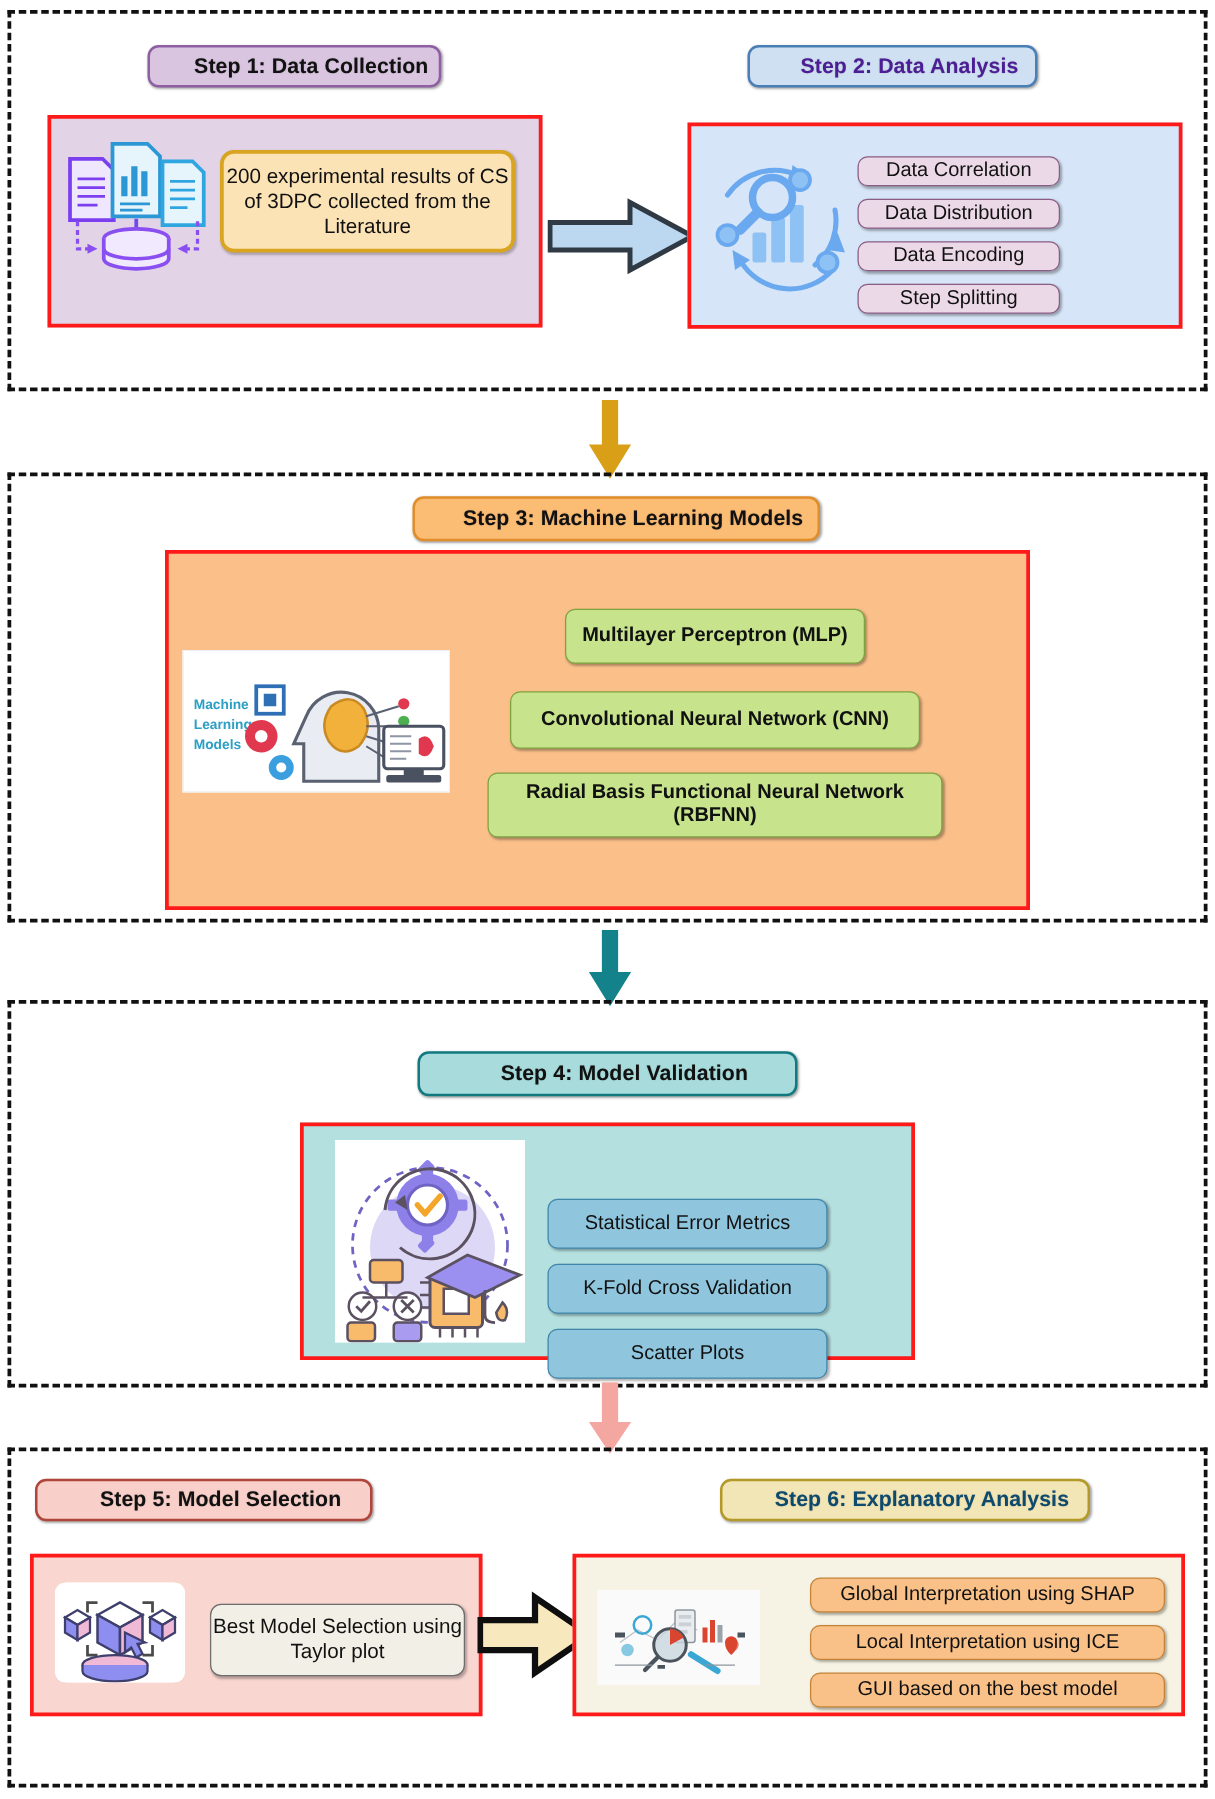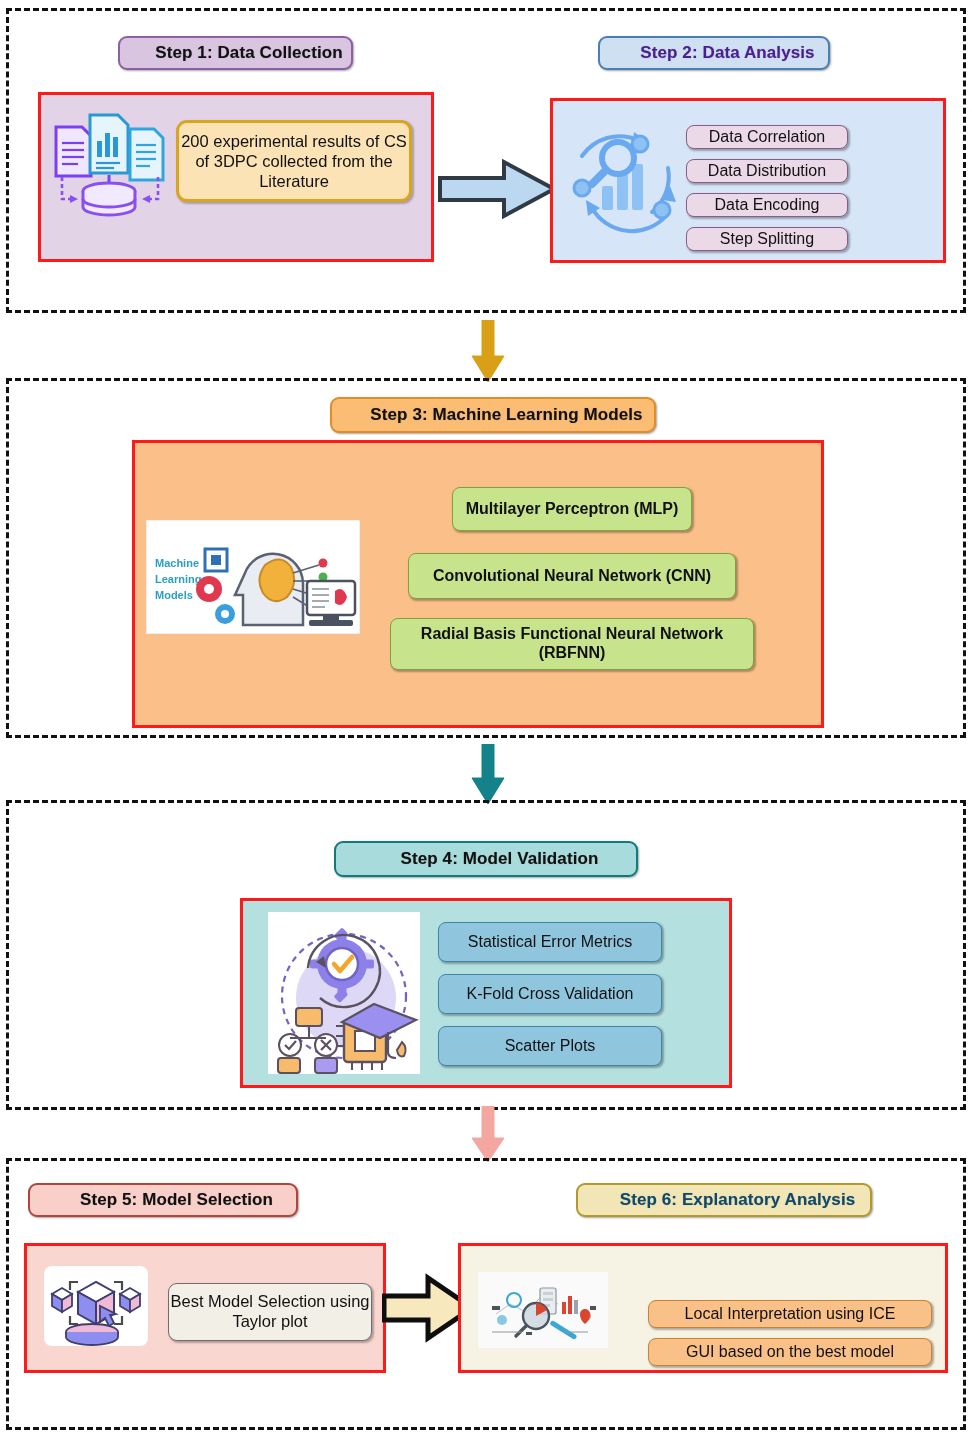--- a/index.html
+++ b/index.html
@@ -71,21 +71,21 @@
     box-sizing:border-box;
     border-radius:8px;
     border:1.5px solid;
     font-size:16px;
     line-height:1.18;
     white-space:pre-line;
     box-shadow:1.5px 1.5px 2px rgba(0,0,0,.30);
   }
   .pill.pink{background:#ecd9e8;border-color:#8a5d85;}
   .pill.green{background:#c7e38c;border-color:#7da33f;font-weight:bold;}
-  .pill.blue{background:#8fc6de;border-color:#3f86ab;}
+  .pill.blue{background:#8fc6de;border-color:#3f86ab;margin-top:37px;}
   .pill.orange{background:#f9c088;border-color:#c58336;}
 
   
   #note1{
     position:absolute;left:176px;top:120px;width:236px;height:82px;
     background:#fce3b6;border:3px solid #d9a521;border-radius:11px;
     display:flex;align-items:center;justify-content:center;text-align:center;
     font-size:16.5px;line-height:1.22;box-sizing:border-box;
     box-shadow:1.5px 1.5px 2px rgba(0,0,0,.25);
   }
@@ -483,16 +483,17 @@
         <line x1="86" y1="60" x2="110" y2="60"></line>
       </g>
       <g fill="#4b545c">
         <rect x="14" y="34" width="8" height="4"></rect>
         <rect x="112" y="34" width="6" height="4"></rect>
         <rect x="48" y="60" width="6" height="3"></rect>
       </g>
     </svg>
   </div>
 
+  <div class="pill orange" id="p6a">Global Interpretation using SHAP</div>
   <div class="pill orange" id="p6b">Local Interpretation using ICE</div>
   <div class="pill orange" id="p6c">GUI based on the best model</div>
 
 </div>
 
 </body></html>

